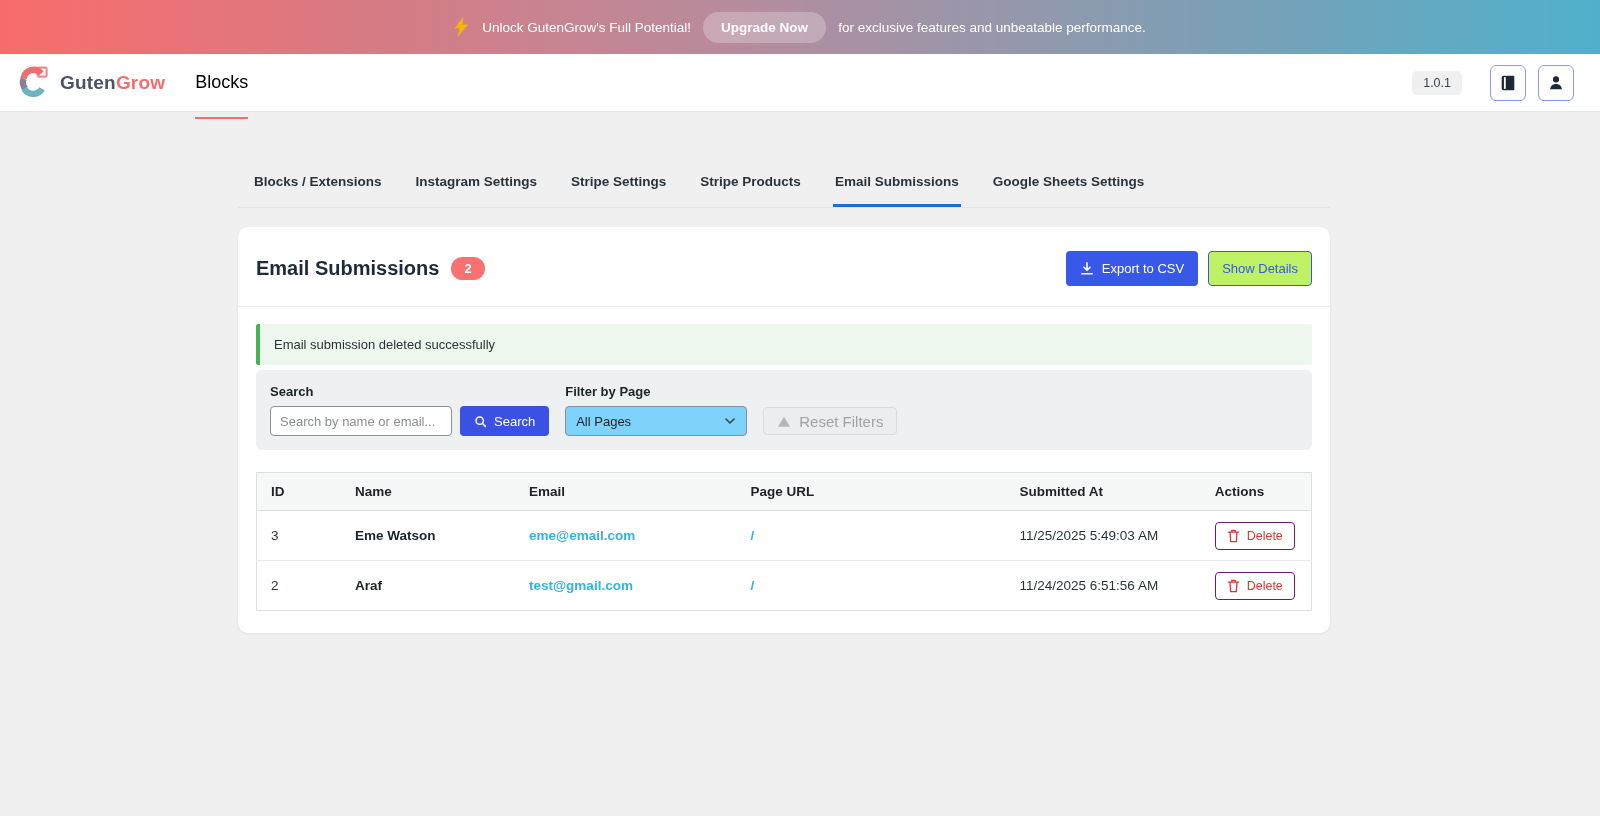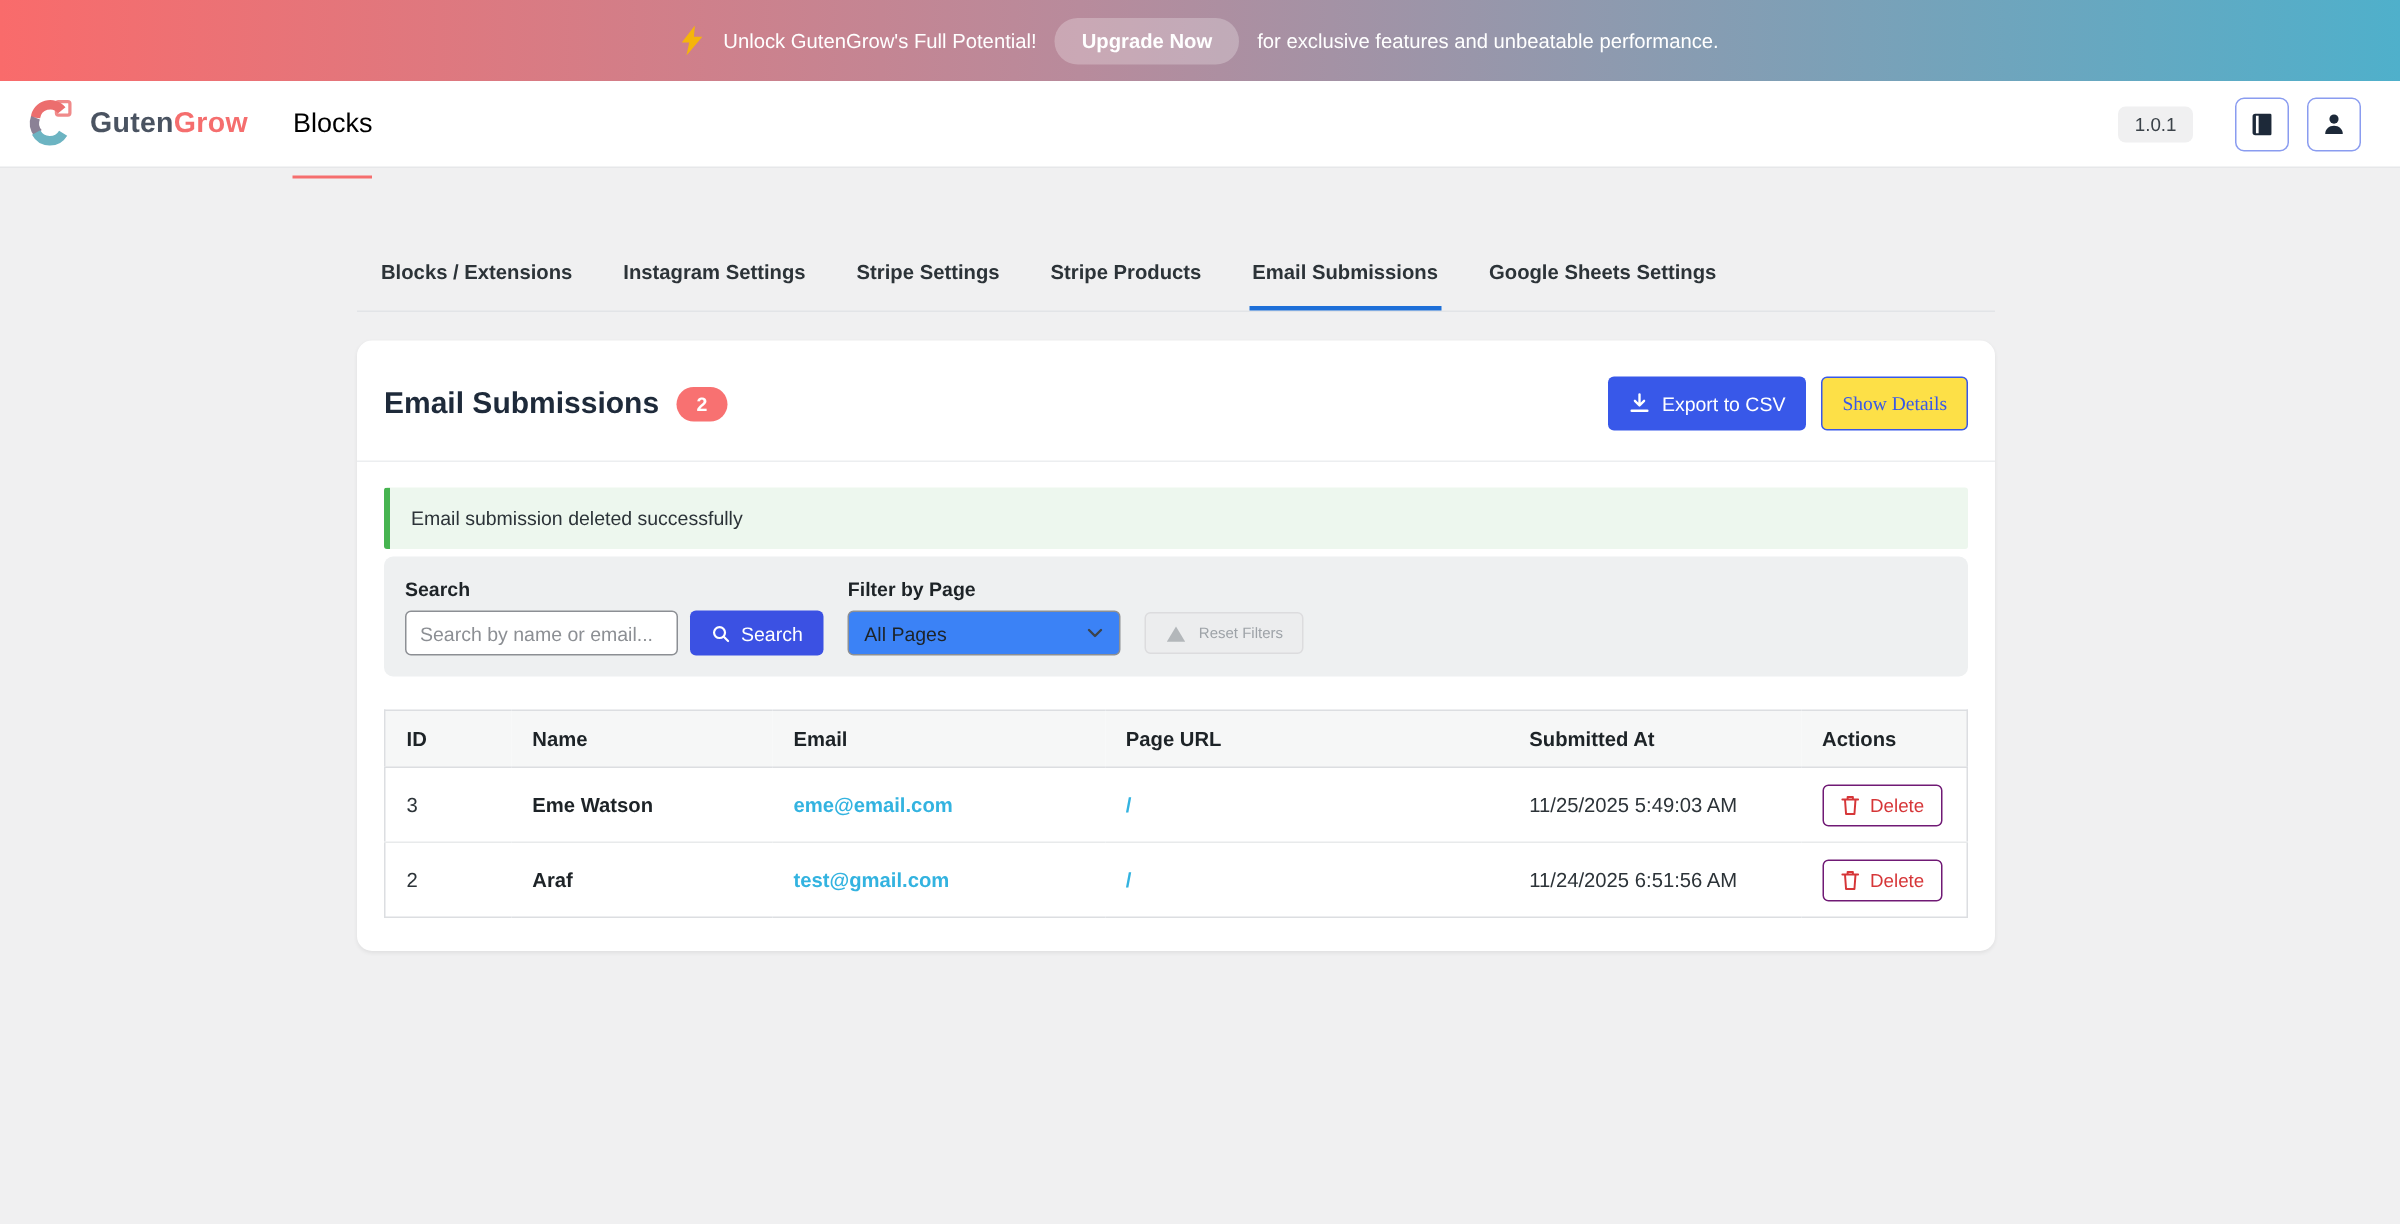--- a/index.html
+++ b/index.html
@@ -79,22 +79,22 @@
     background:#f87171; color:#fff; font-size:13px; font-weight:bold;
     border-radius:999px; padding:4px 13px; margin-left:12px;
   }
   .head-actions { margin-left:auto; display:flex; gap:10px; }
   .btn-primary {
     display:flex; align-items:center; gap:8px; background:#3858e9; color:#fff;
     border:none; border-radius:4px; font-family:inherit; font-size:13px;
     padding:9px 14px; cursor:pointer;
   }
   .btn-outline {
-    background:#fde047; color:#3858e9; border:1px solid #3858e9;
-    border-radius:4px; font-family:Liberation Serif, serif; font-size:13px;
+    background:#bef264; color:#3858e9; border:1px solid #3858e9;
+    border-radius:4px; font-family:Liberation Sans, sans-serif; font-size:13px;
     padding:9px 13px; cursor:pointer;
   }
 
   .card-body { padding:17px 18px 0; }
 
   .notice {
     background:#edf7ee; border-left:4px solid #46b450; border-radius:2px;
     padding:13px 14px; font-size:13px; color:#2c3338;
   }
 
@@ -114,28 +114,28 @@
     padding:0 9px; font-family:inherit; font-size:13px; color:#2c3338;
     background:#fff;
   }
   .search-input::placeholder { color:#8c8f94; }
   .btn-search {
     display:flex; align-items:center; gap:7px; background:#3b51e3; color:#fff;
     border:none; border-radius:4px; font-family:inherit; font-size:13px;
     padding:0 14px; height:30px; cursor:pointer;
   }
   .select-box {
-    width:182px; height:30px; background:#3b82f6; border:1px solid #8c8f94;
+    width:182px; height:30px; background:#7dd3fc; border:1px solid #8c8f94;
     border-radius:4px; display:flex; align-items:center; padding:0 10px;
     font-size:13px; color:#1d2327; cursor:pointer; justify-content:space-between;
   }
   .btn-reset {
     display:flex; align-items:center; gap:8px; background:#ecedee;
     border:1px solid #dcdcde; border-radius:4px; color:#9ea3a8;
-    font-family:inherit; font-size:10px; padding:0 13px; height:28px;
+    font-family:inherit; font-size:15px; padding:0 13px; height:28px;
     align-self:center; cursor:default; margin-left:8px;
   }
 
   
   table { width:100%; border-collapse:collapse; border:1px solid #dcdee1; }
   thead th {
     background:#f6f7f7; text-align:left; font-size:13.5px; font-weight:bold;
     color:#1d2327; padding:11px 14px; border-bottom:1px solid #dcdee1;
   }
   tbody td {

